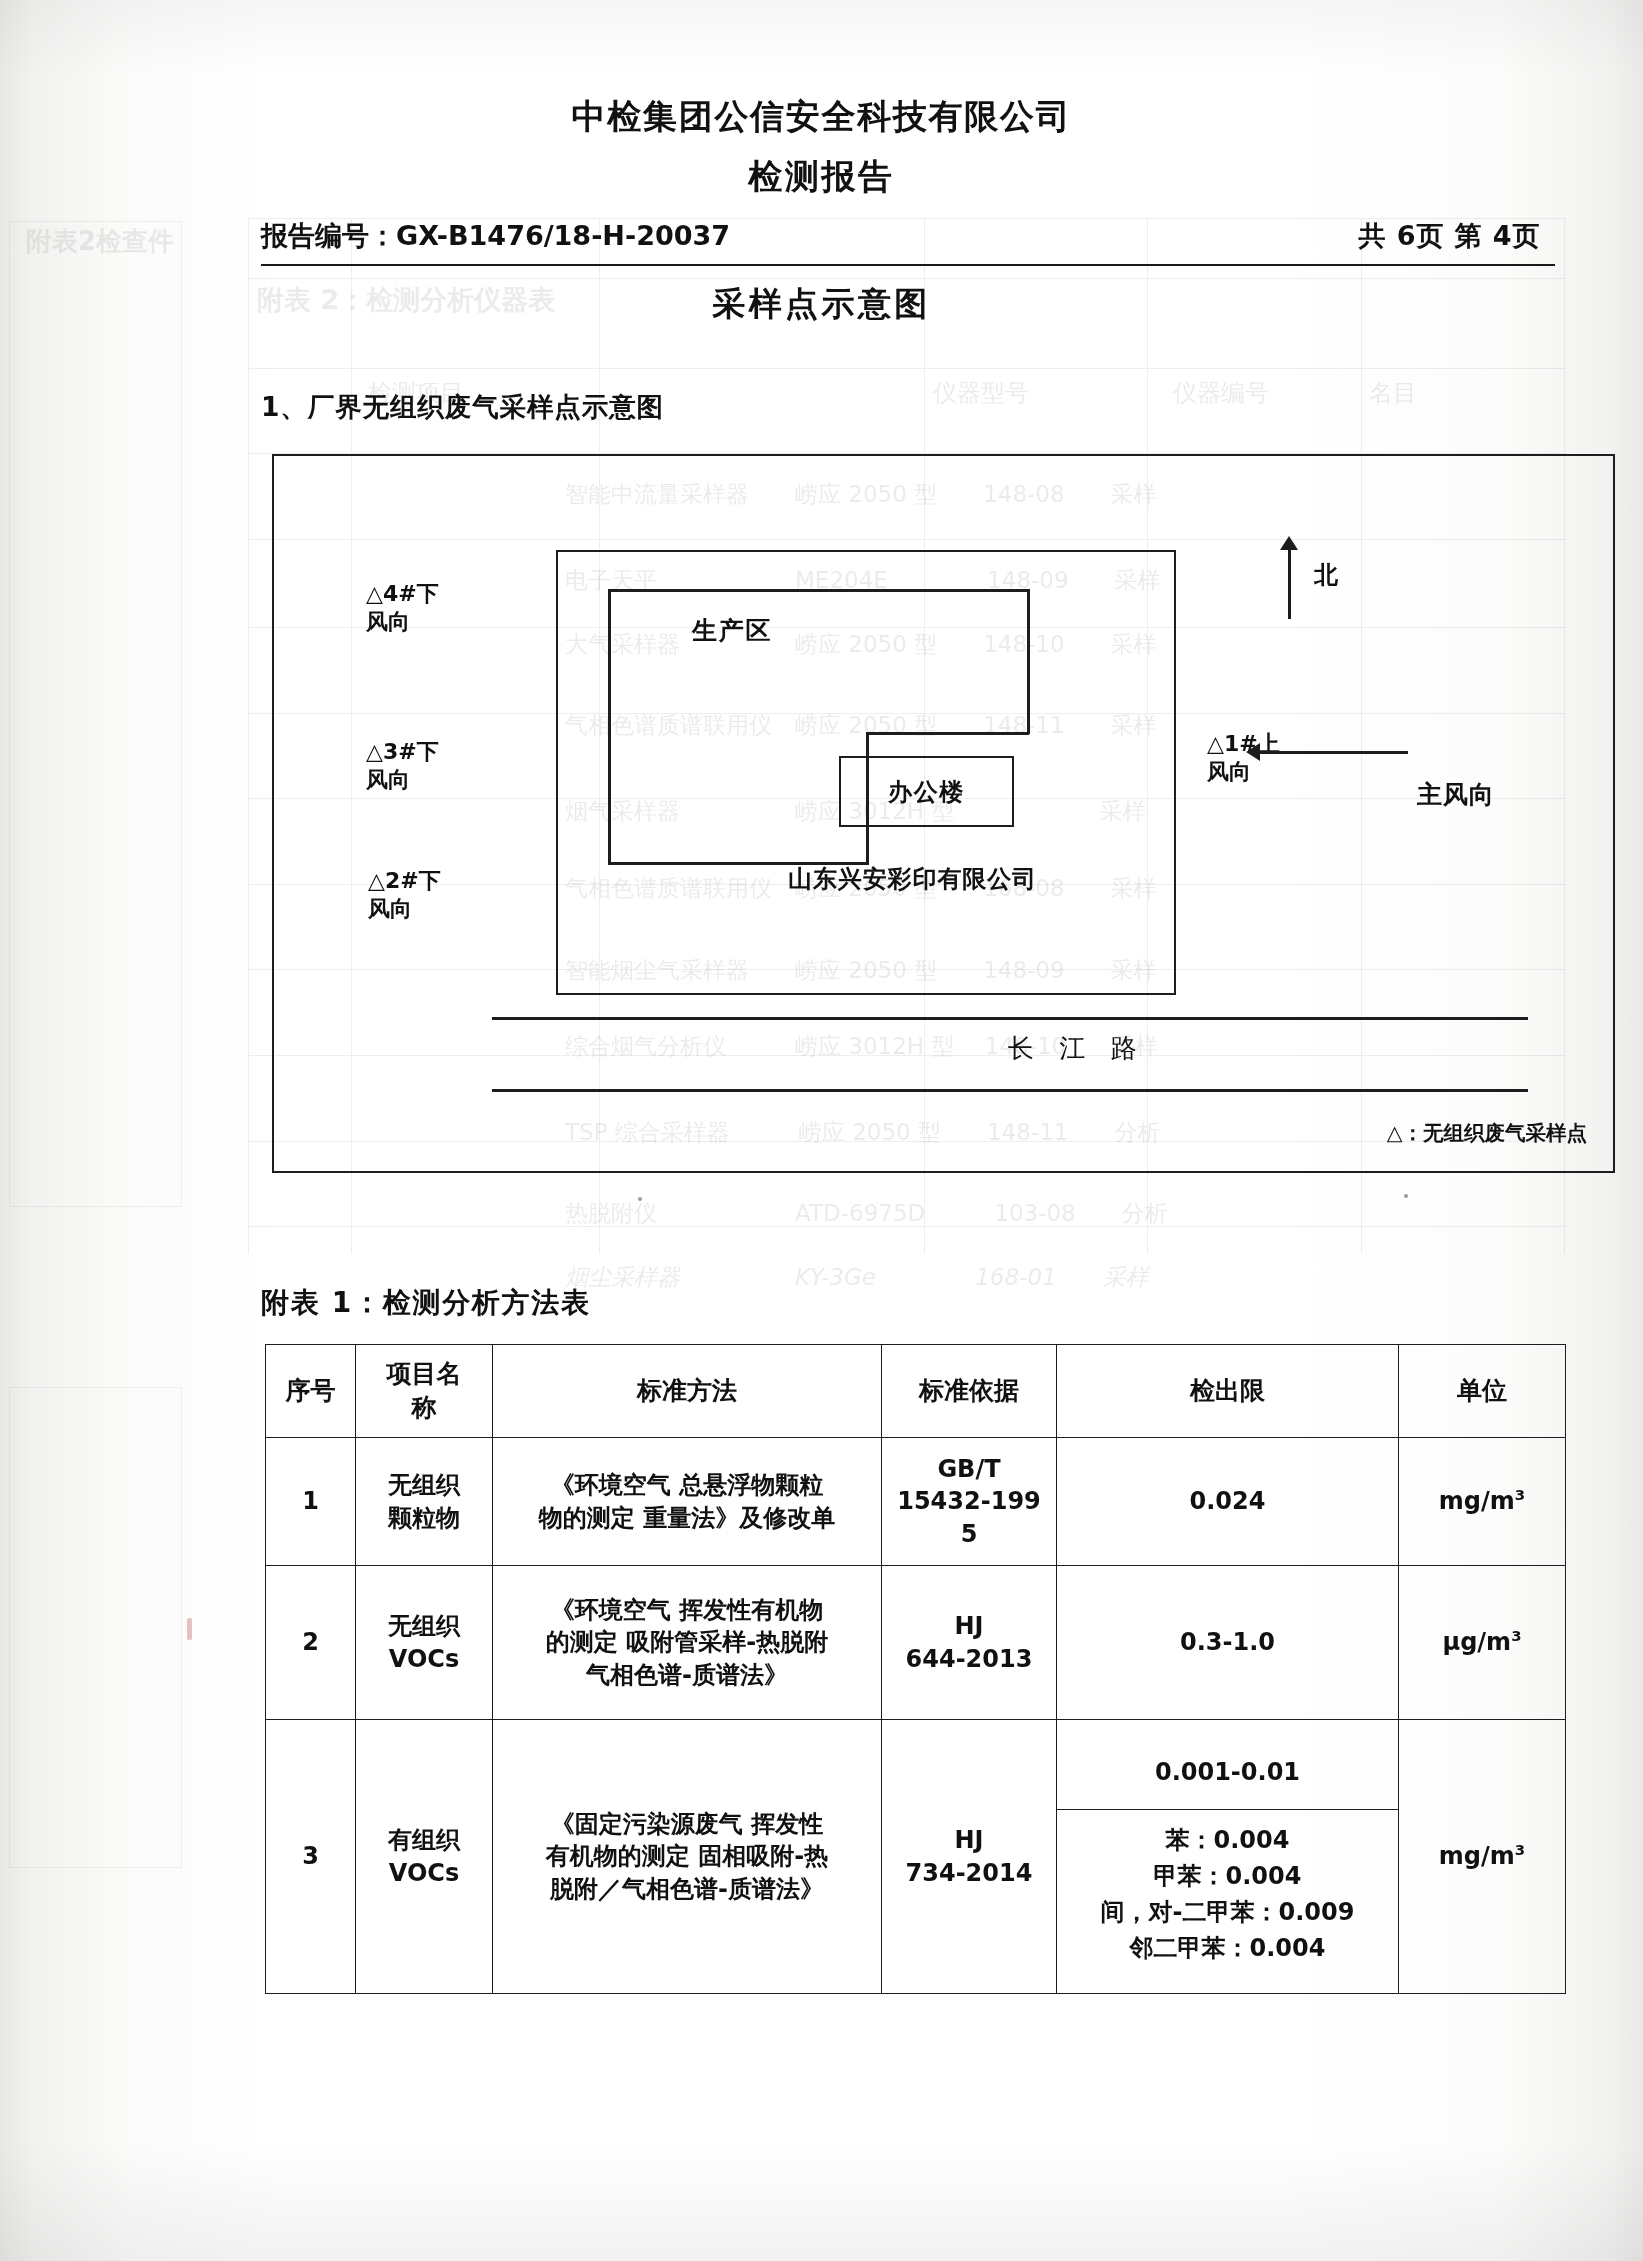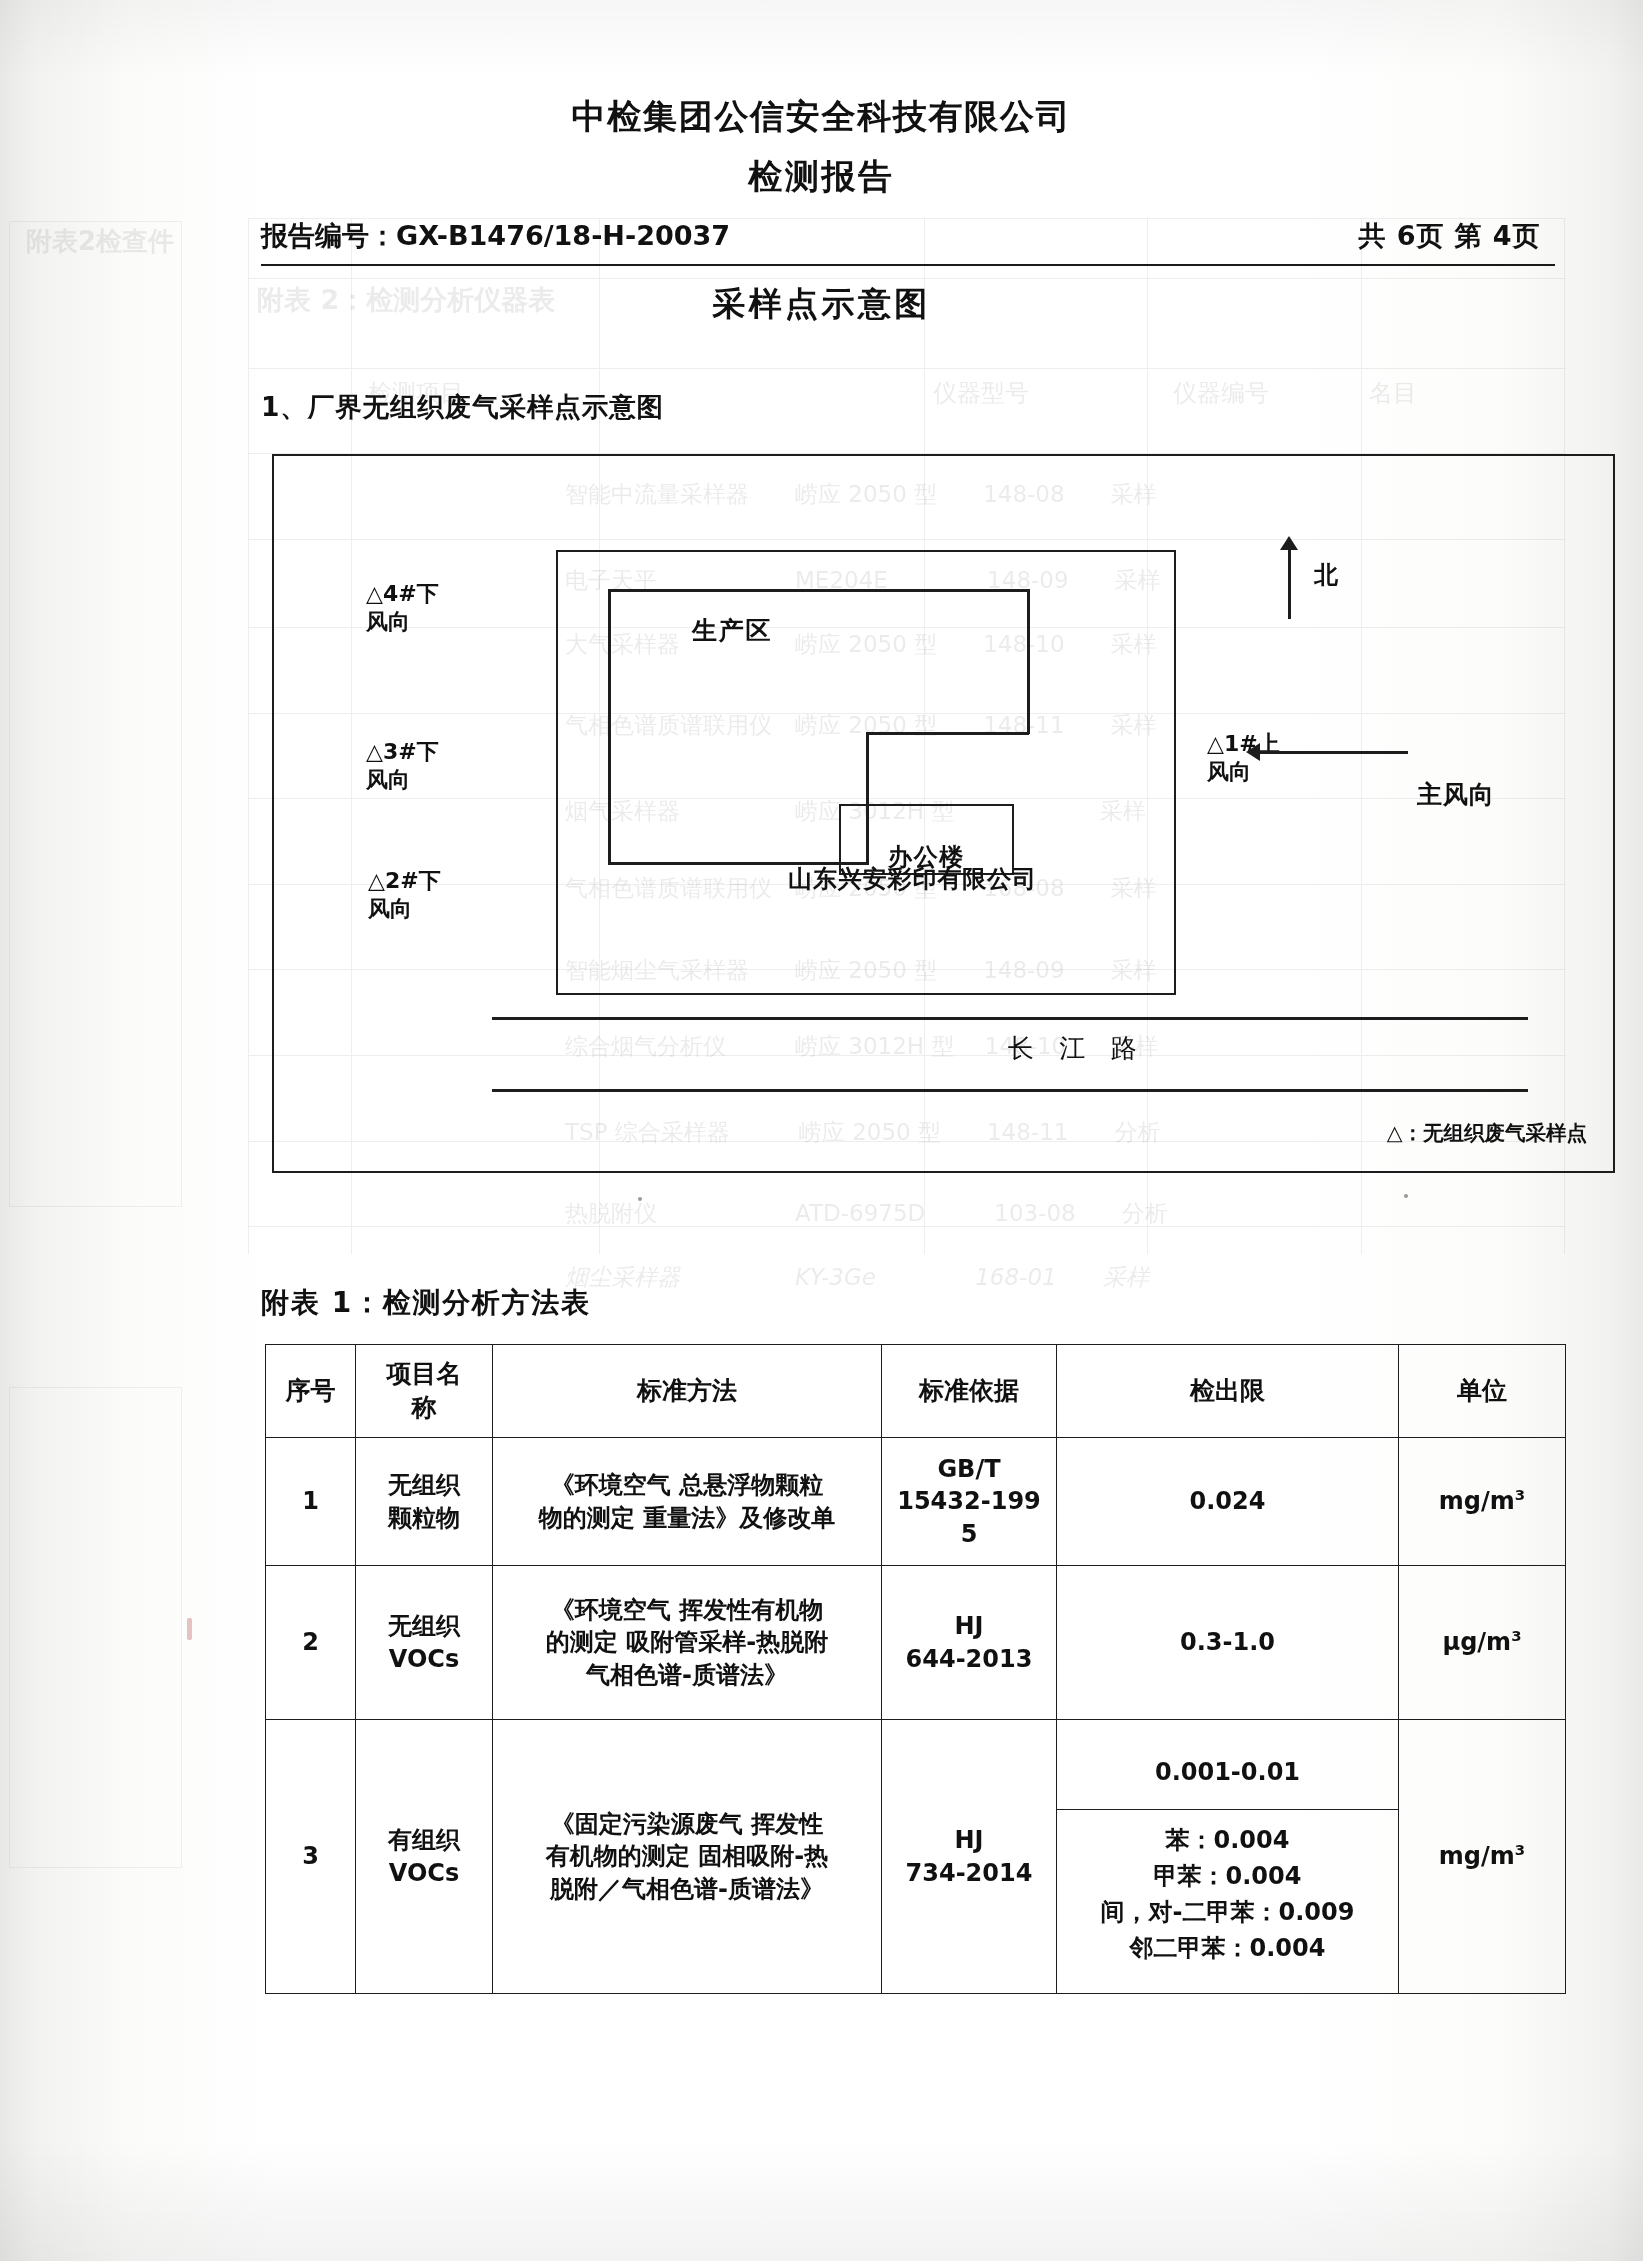--- a/index.html
+++ b/index.html
@@ -204,26 +204,25 @@
     letter-spacing: 1.7px;
   }
   .office {
     position: absolute;
     left: 565px;
     top: 300px;
     width: 171px;
     height: 67px;
     border: 2.6px solid #1d1d1d;
     display: flex;
-    align-items: flex-end;
+    align-items: center;
     justify-content: center;
     font-size: 24px;
     font-weight: 600;
     letter-spacing: 1.7px;
-    margin-top: 48px;
   }
   .company-name {
     position: absolute;
     left: 514px;
     top: 407px;
     font-size: 24px;
     font-weight: 600;
     letter-spacing: 0.9px;
   }
   .pt {

